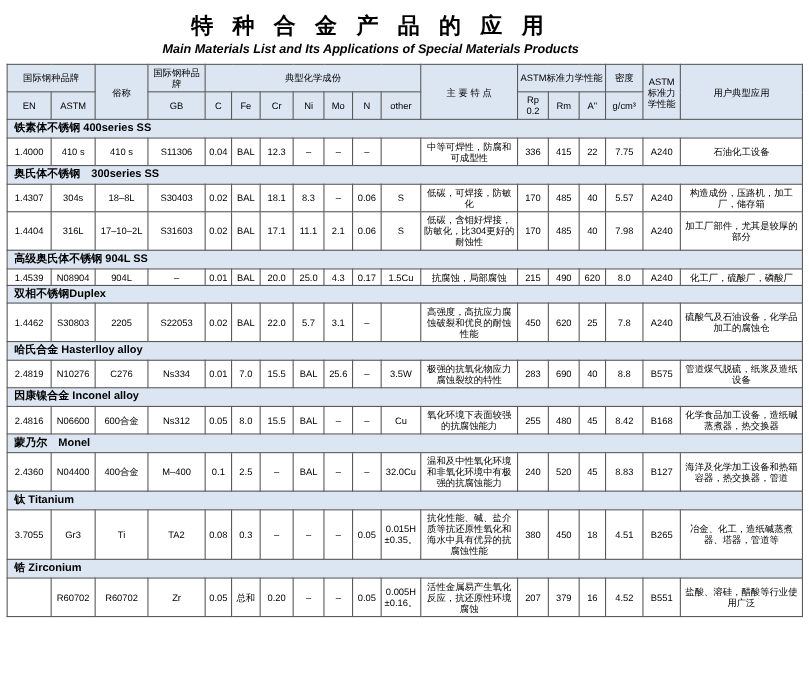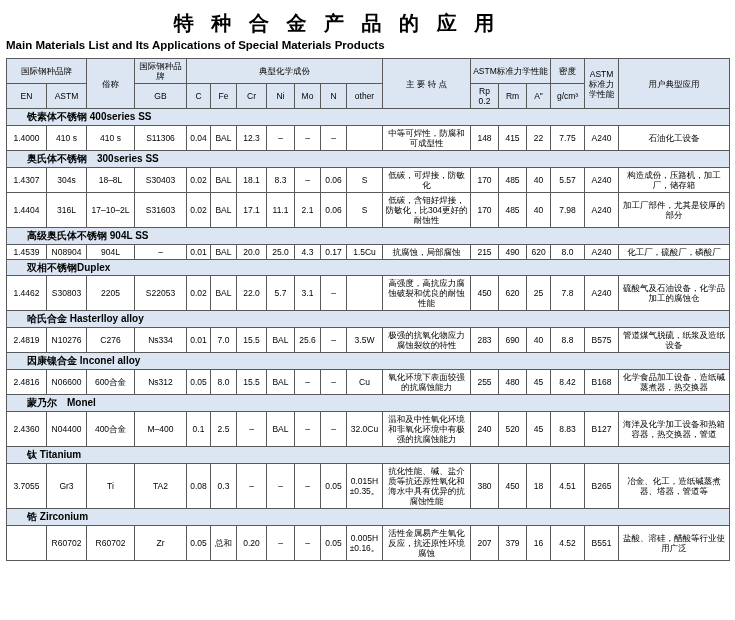--- a/index.html
+++ b/index.html
@@ -13,23 +13,25 @@
   }
   .page { width: 674px; padding: 4px 6px 0 6px; }
   .title {
     text-align: center;
     font-size: 20px;
     font-weight: bold;
     letter-spacing: 6px;
     margin: 6px 0 2px 0;
   }
   .subtitle {
+    text-align: center;
     font-size: 11.5px;
     font-weight: bold;
     margin: 0 0 7px 0;
+    font-style: italic;
   }
   table.main {
     border-collapse: collapse;
     width: 723px;
     table-layout: fixed;
   }
   table.main td, table.main th {
     border: 1px solid #5a5a5a;
     font-size: 8.5px;
     line-height: 1.18;
@@ -42,21 +44,21 @@
     background: #dce6f2;
     font-weight: normal;
     font-size: 9px;
     padding: 2px 1px;
   }
   tr.group td {
     background: #dce6f2;
     text-align: left;
     font-weight: bold;
     font-size: 10px;
-    padding: 2px 20px;
+    padding: 2px 6px;
   }
   td.app { text-align: left; padding-left: 5px; font-size: 8.5px; margin-top: 31px; }
   td.feat { text-align: left; padding-left: 5px; font-size: 8.5px; }
   .small { font-size: 7.5px; }
 </style>
 </head>
 <body>
 
 <div class="page">
   <div class="title">特 种 合 金 产 品 的 应 用</div>
@@ -123,21 +125,21 @@
           <td>410 s</td>
           <td>S11306</td>
           <td>0.04</td>
           <td>BAL</td>
           <td>12.3</td>
           <td>–</td>
           <td>–</td>
           <td>–</td>
           <td></td>
           <td class="feat">中等可焊性，防腐和可成型性</td>
-          <td>148</td>
+          <td>336</td>
           <td>415</td>
           <td>22</td>
           <td>7.75</td>
           <td>A240</td>
           <td class="app">石油化工设备</td>
         </tr>
         <tr class="group">
           <td colspan="18">奥氏体不锈钢　300series SS</td>
         </tr>
         <tr>

